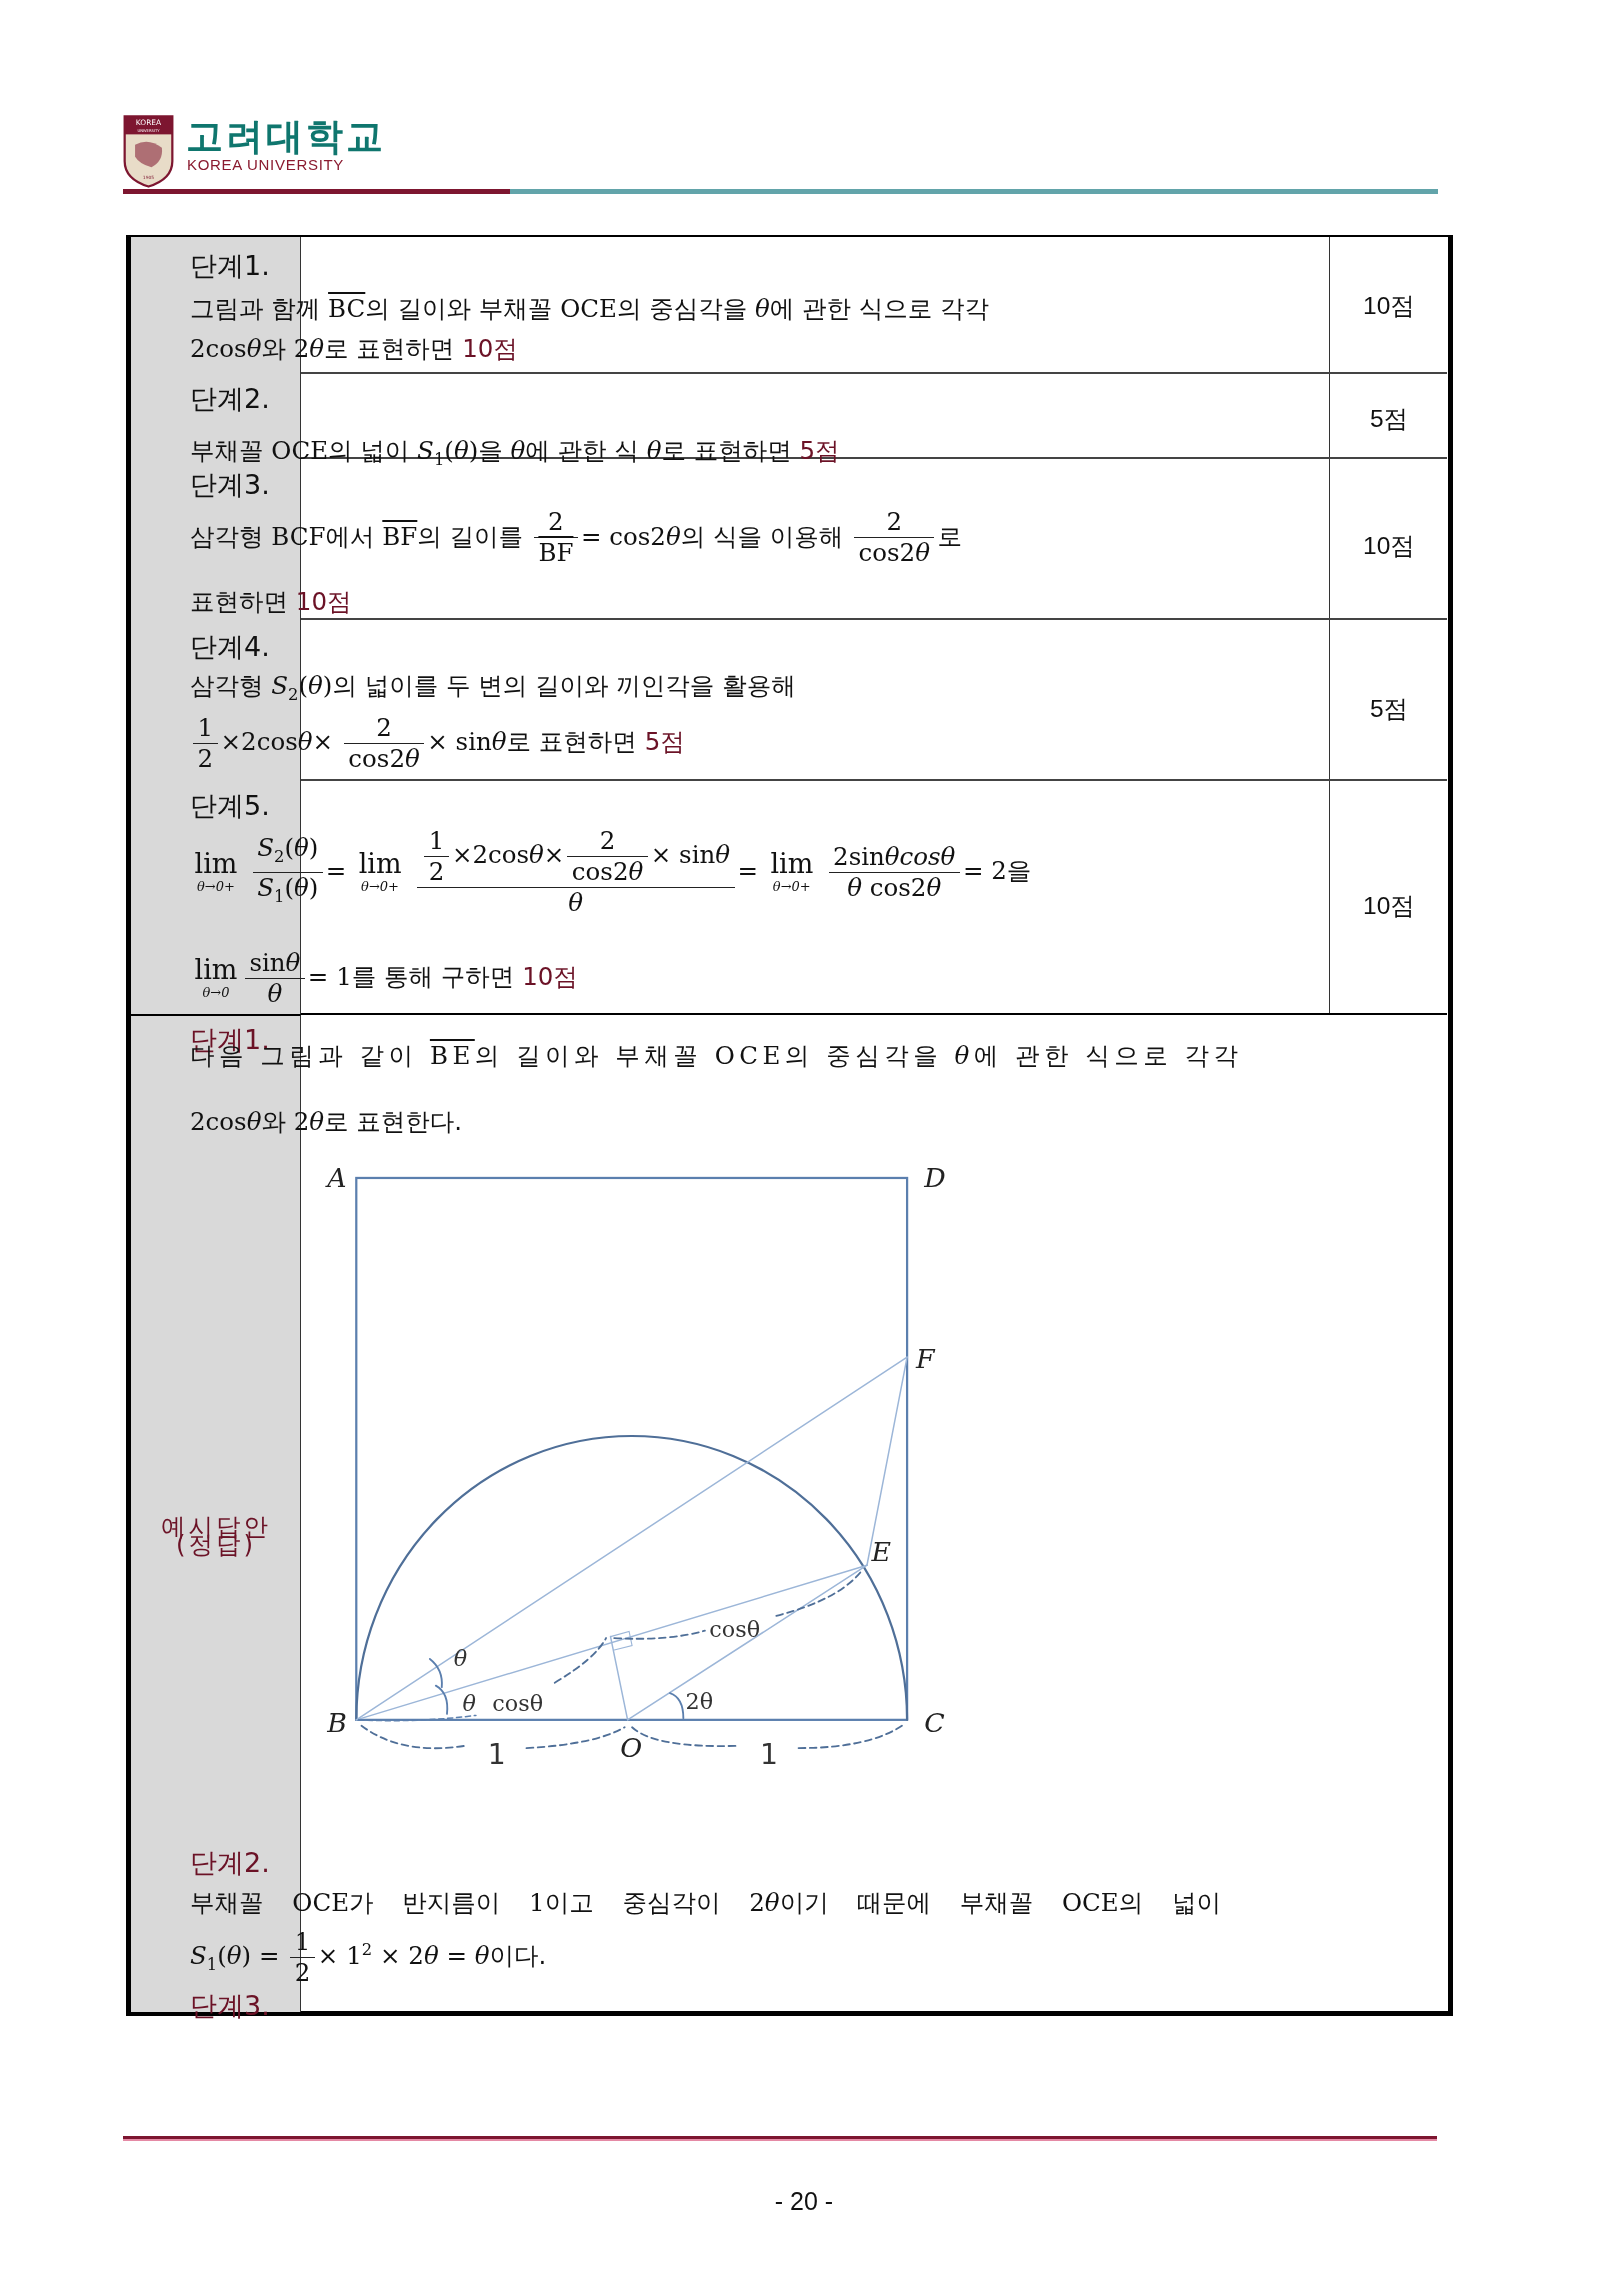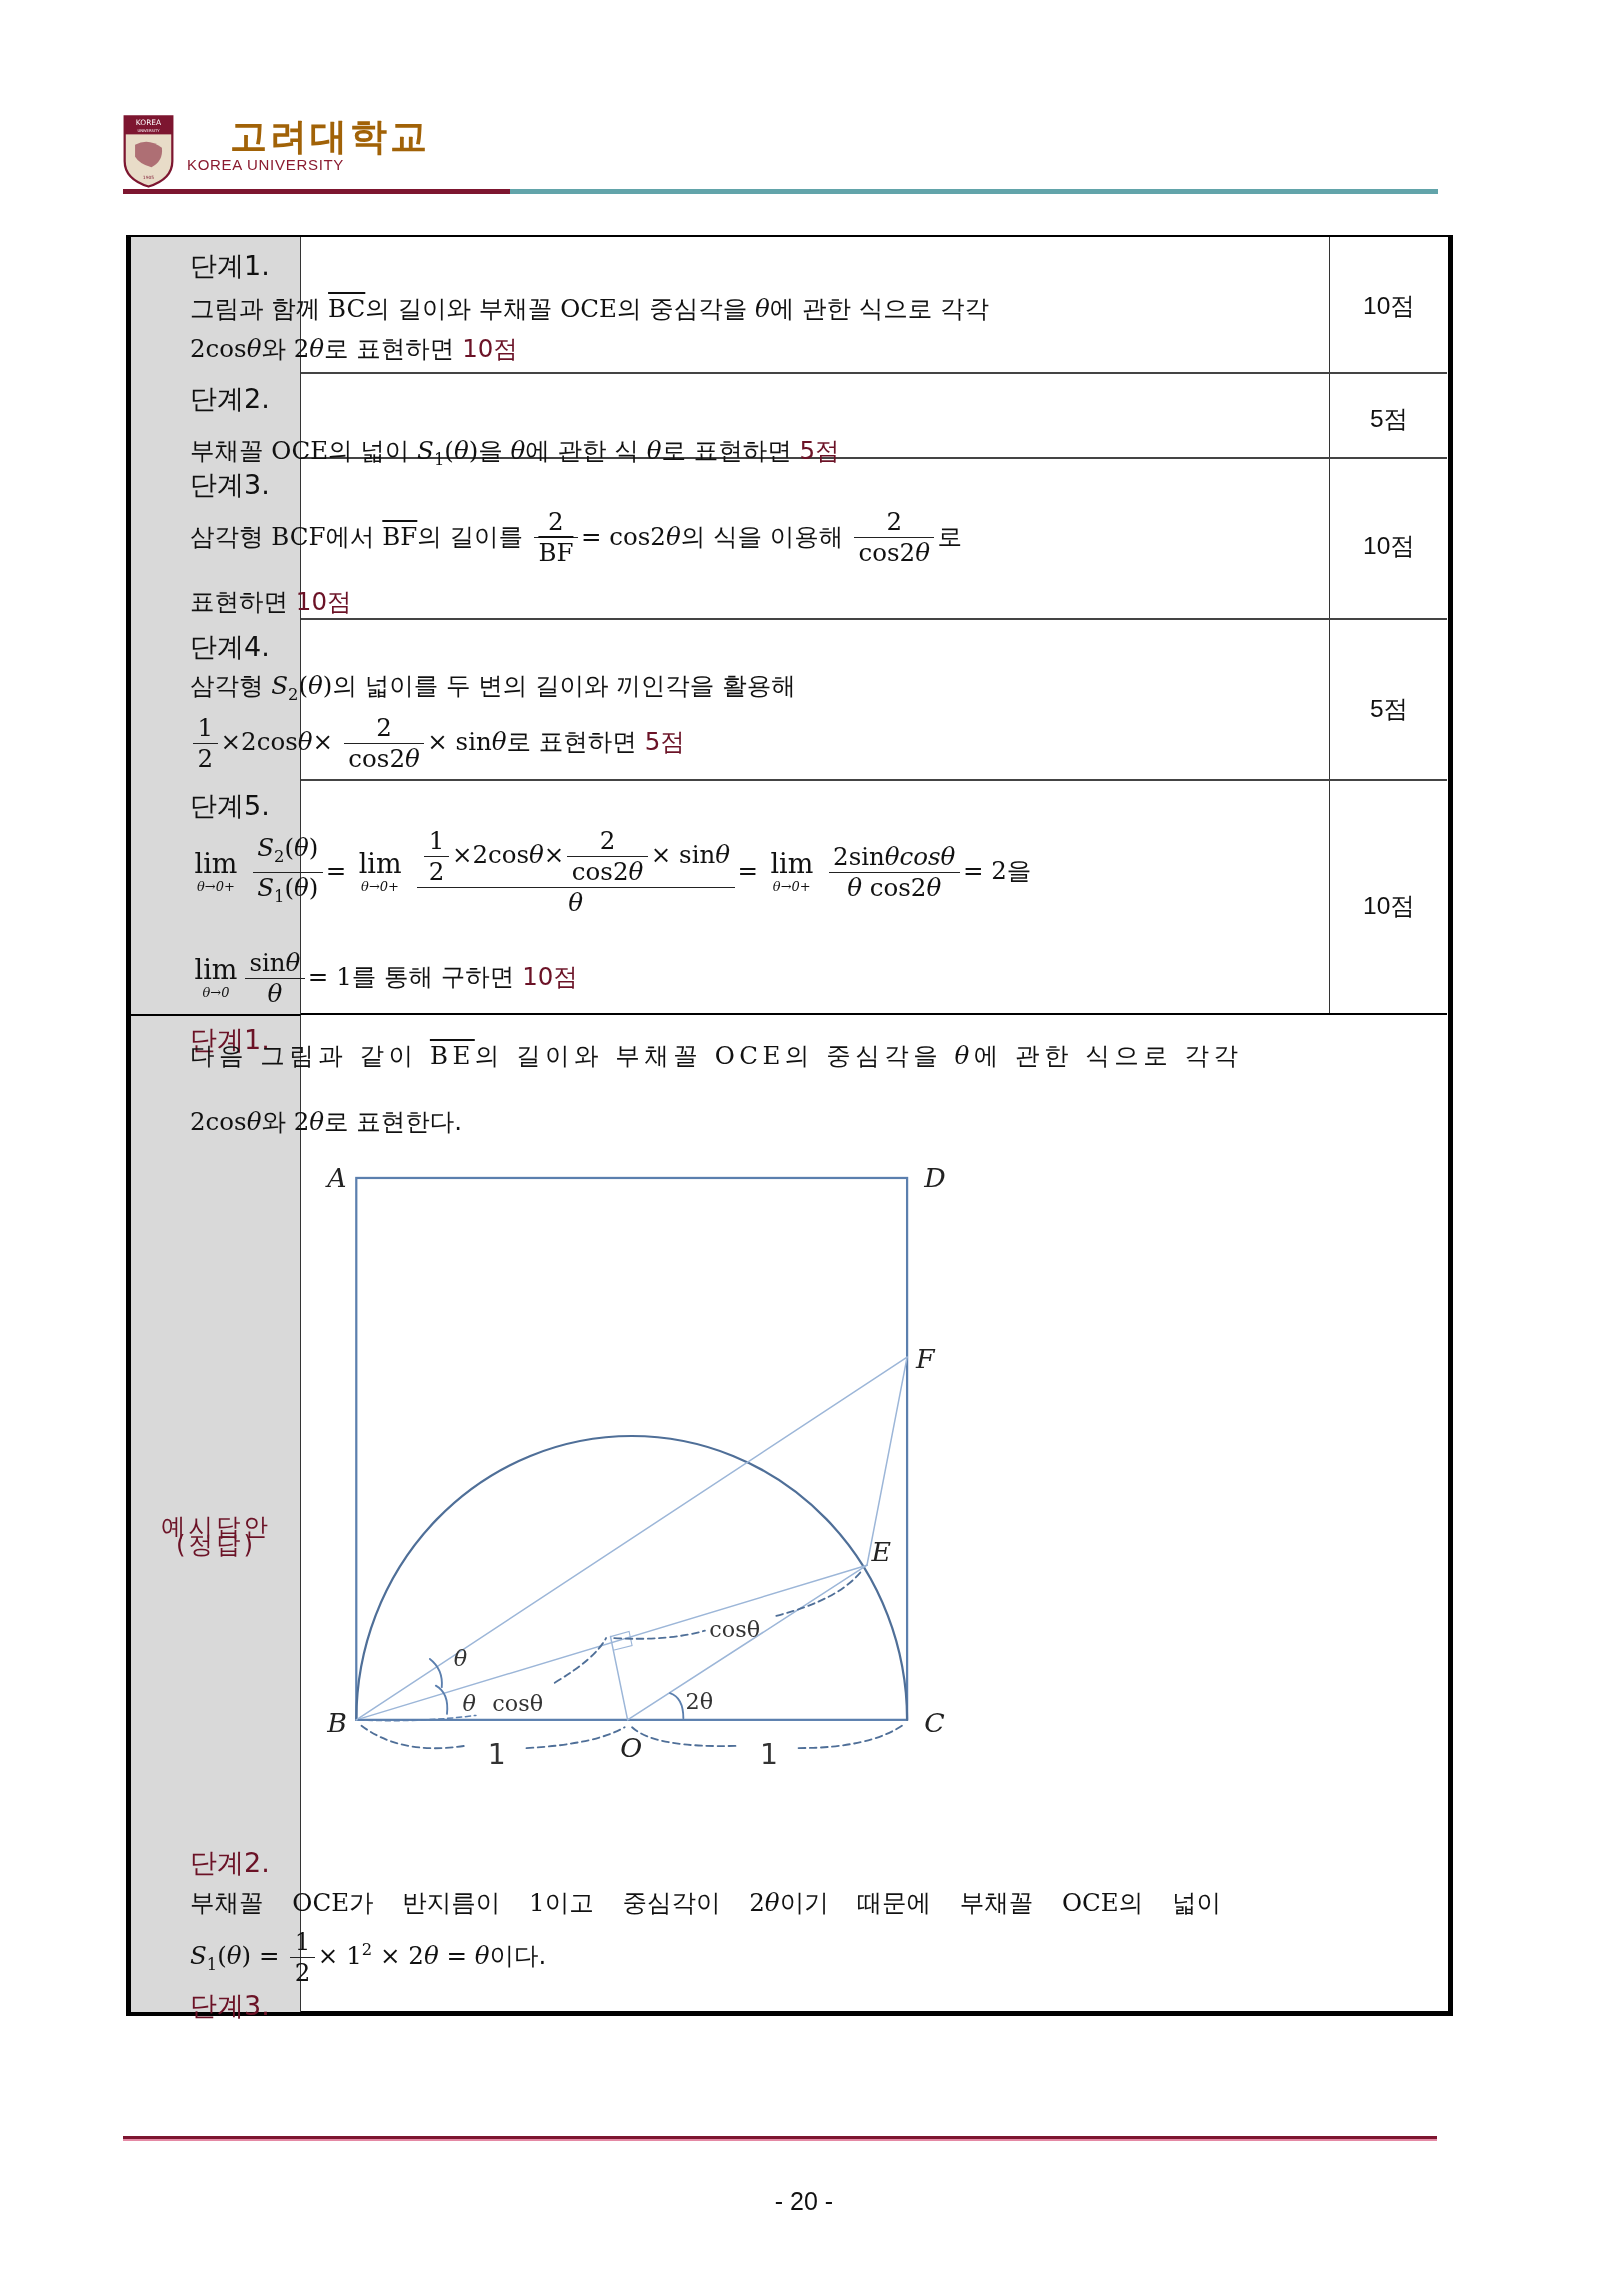--- a/index.html
+++ b/index.html
@@ -5,21 +5,21 @@
   html, body { margin:0; padding:0; background:#ffffff; }
   body { width:1623px; height:2295px; position:relative; overflow:hidden;
          font-family:"DejaVu Sans", "Liberation Sans", sans-serif; color:#111; }
   .math { font-family:"DejaVu Serif", "Liberation Serif", serif; }
   .it { font-style:italic; }
   .maroon { color:#6b1226; }
 
   
   .header-logo { position:absolute; left:123px; top:115px; width:51px; height:64px; }
   .logo-title { position:absolute; left:186px; top:112px; font-size:37px; font-weight:bold;
-                color:#a16207; letter-spacing:3px; font-family:"DejaVu Sans", sans-serif;margin-left:44px; }
+                color:#0f766e; letter-spacing:3px; font-family:"DejaVu Sans", sans-serif; }
   .logo-sub { position:absolute; left:187px; top:156px; font-size:15px; color:#8a1a2f;
               letter-spacing:0.7px; font-family:"Liberation Sans", sans-serif; }
   .bar-maroon { position:absolute; left:123px; top:189px; width:387px; height:4.5px; background:#7d1630; }
   .bar-teal { position:absolute; left:510px; top:189px; width:928px; height:4.5px; background:#62a4aa; }
 
   
   .table { position:absolute; left:126px; top:235px; width:1327px; height:1781px;
            border-left:5.2px solid #000; border-right:5.2px solid #000; border-bottom:5.2px solid #000;
            border-top:2.2px solid #000; box-sizing:border-box; }
   .left-col { position:absolute; left:0; width:170px; background:#d9d9d9; border-right:1.5px solid #333; box-sizing:border-box; }

